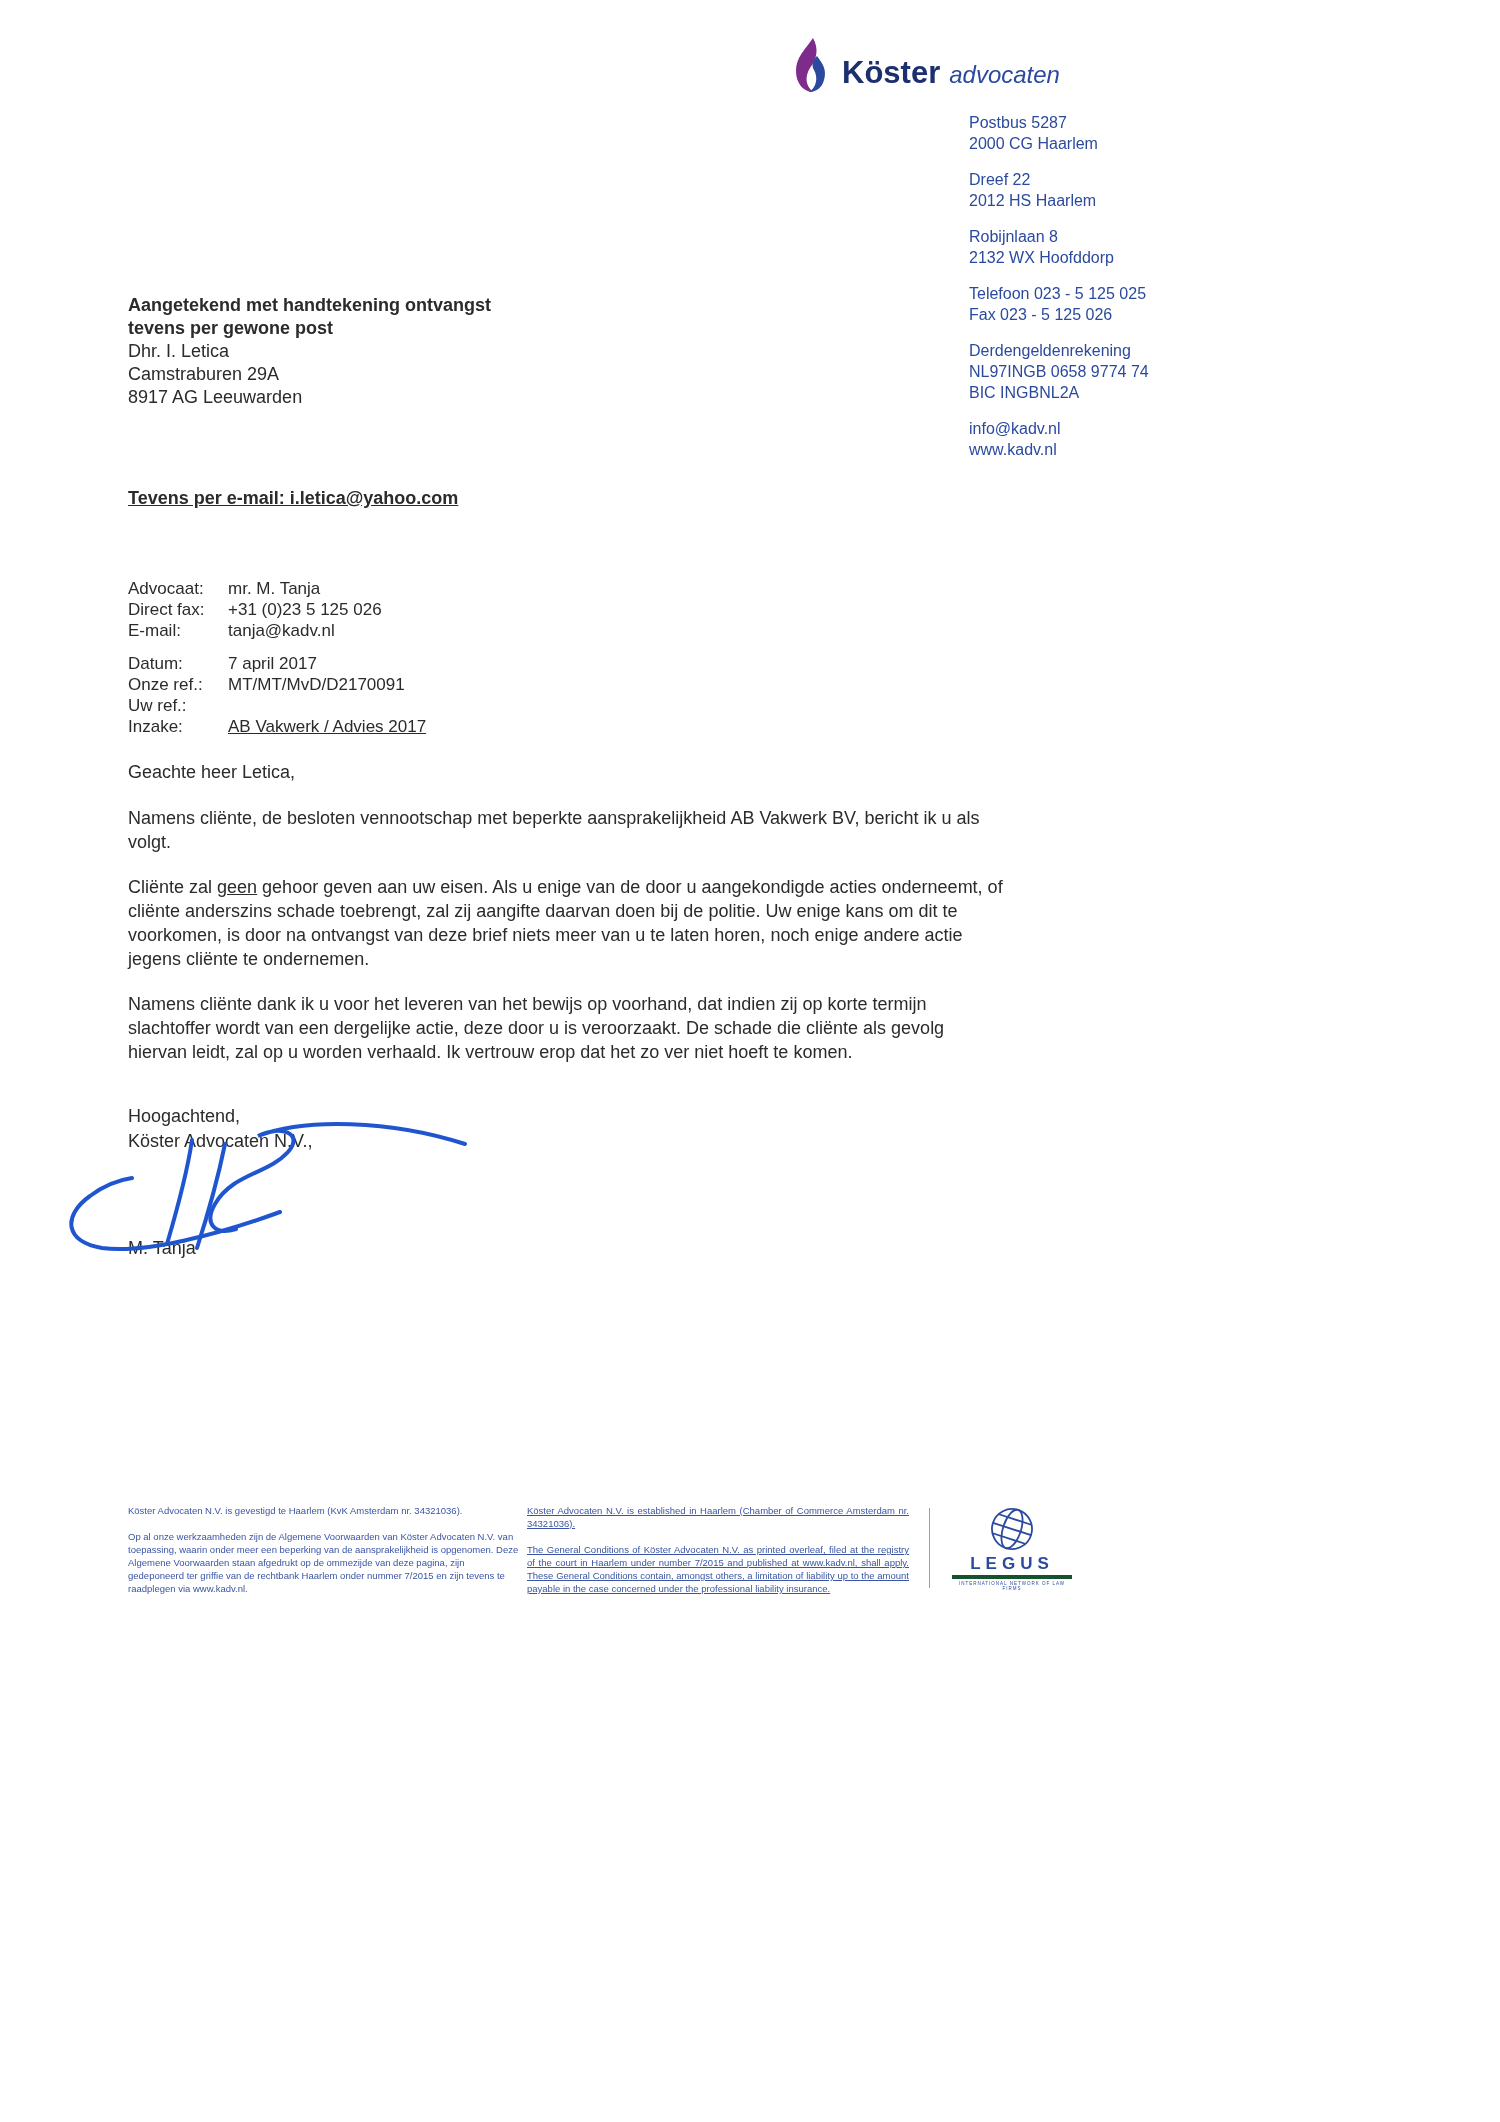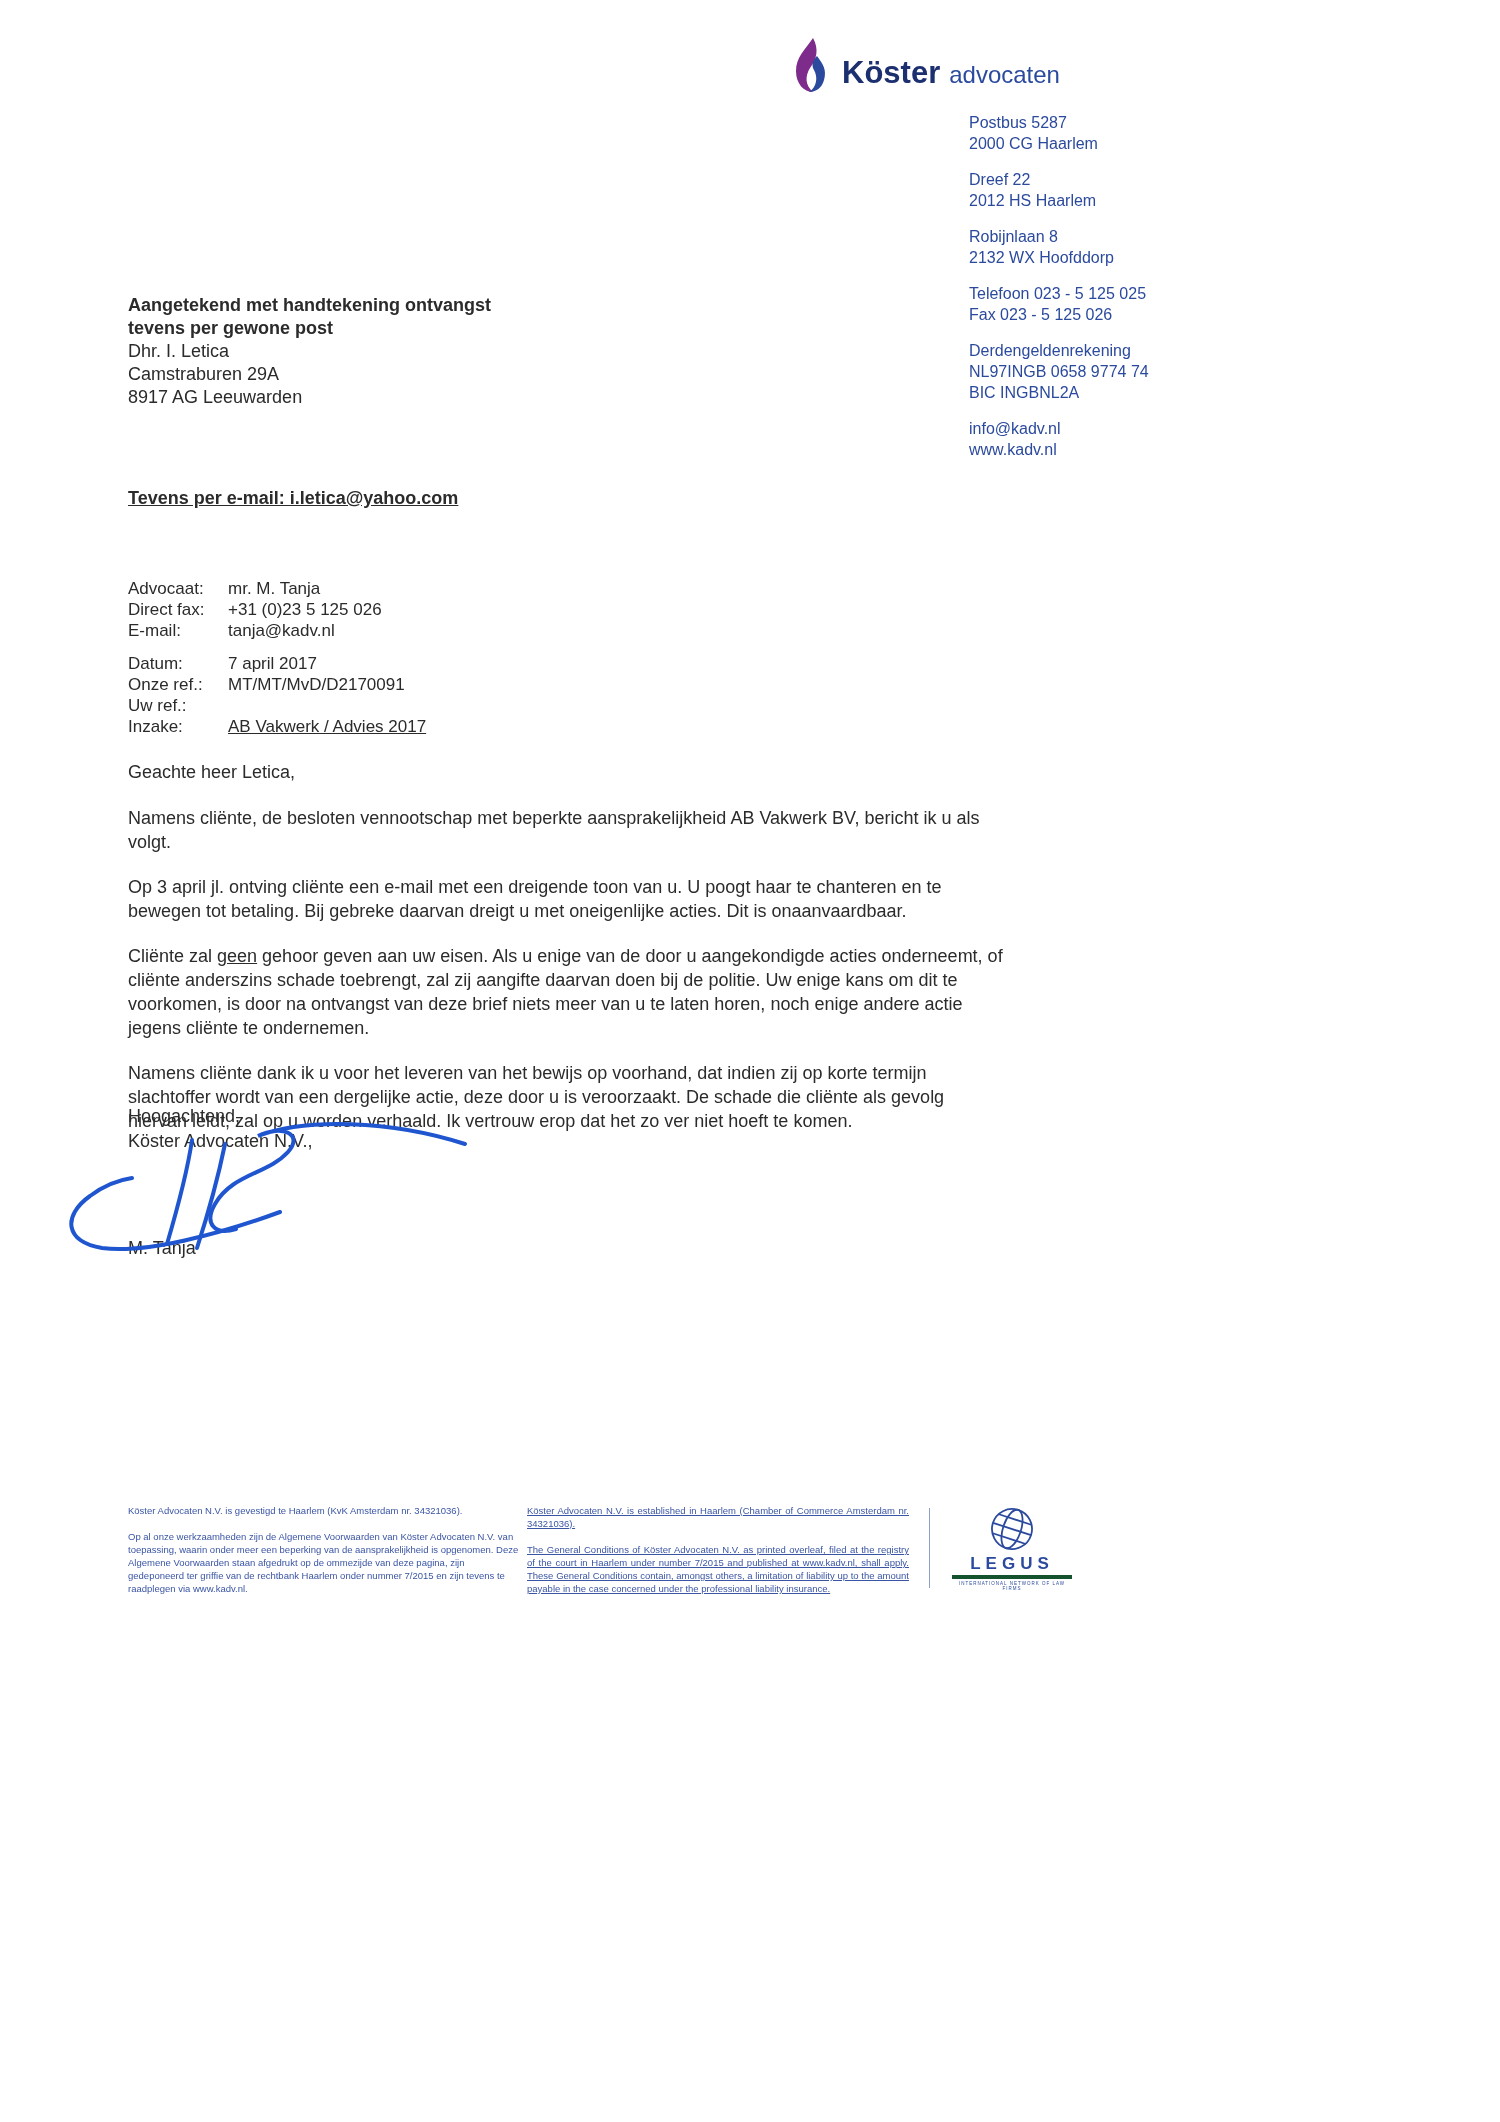--- a/index.html
+++ b/index.html
@@ -5,21 +5,21 @@
   html,body{margin:0;padding:0;background:#ffffff;}
   .page{
     position:relative;width:1248px;height:2122px;background:#ffffff;
     font-family:"Liberation Sans",sans-serif;color:#2b2b2b;overflow:hidden;
   }
 
   
   .logo{position:absolute;left:790px;top:36px;display:flex;align-items:flex-end;}
   .logo svg{display:block;margin-right:12px;}
   .logo-name{font-size:31px;font-weight:bold;color:#1c2f6e;line-height:1;padding-bottom:8px;}
-  .logo-tagline{font-size:24px;color:#2b4a9e;margin-left:9px;line-height:1;padding-bottom:9px;}
+  .logo-tagline{font-size:24px;font-style:italic;color:#2b4a9e;margin-left:9px;line-height:1;padding-bottom:9px;}
 
   
   .sidebar{position:absolute;left:925px;top:112px;color:#2b4a9e;font-size:16px;line-height:21px;margin-left:44px;}
   .sb-group{margin-bottom:15px;}
 
   
   .recipient{position:absolute;left:128px;top:294px;font-size:18px;line-height:23px;}
   .recipient .bold{font-weight:bold;}
 
   
@@ -135,21 +135,20 @@
     <div class="meta-row">
       <div class="meta-label">Inzake:</div>
       <div class="meta-value u">AB Vakwerk / Advies 2017</div>
     </div>
   </div>
 
   <div class="salutation">Geachte heer Letica,</div>
 
   <div class="body-text">
     <p>Namens cliënte, de besloten vennootschap met beperkte aansprakelijkheid AB Vakwerk BV, bericht ik u als volgt.</p>
-    <p>Op 3 april jl. ontving cliënte een e-mail met een dreigende toon van u. U poogt haar te chanteren en te bewegen tot betaling. Bij gebreke daarvan dreigt u met oneigenlijke acties. Dit is onaanvaardbaar.</p>
     <p><span>Cliënte zal </span><span class="u">geen</span><span> gehoor geven aan uw eisen. Als u enige van de door u aangekondigde acties onderneemt, of cliënte anderszins schade toebrengt, zal zij aangifte daarvan doen bij de politie. Uw enige kans om dit te voorkomen, is door na ontvangst van deze brief niets meer van u te laten horen, noch enige andere actie jegens cliënte te ondernemen.</span></p>
     <p>Namens cliënte dank ik u voor het leveren van het bewijs op voorhand, dat indien zij op korte termijn slachtoffer wordt van een dergelijke actie, deze door u is veroorzaakt. De schade die cliënte als gevolg hiervan leidt, zal op u worden verhaald. Ik vertrouw erop dat het zo ver niet hoeft te komen.</p>
   </div>
 
   <div class="closing">
     <div>Hoogachtend,</div>
     <div>Köster Advocaten N.V.,</div>
   </div>
 
   <svg class="signature" width="430" height="160" viewBox="0 0 430 160">

